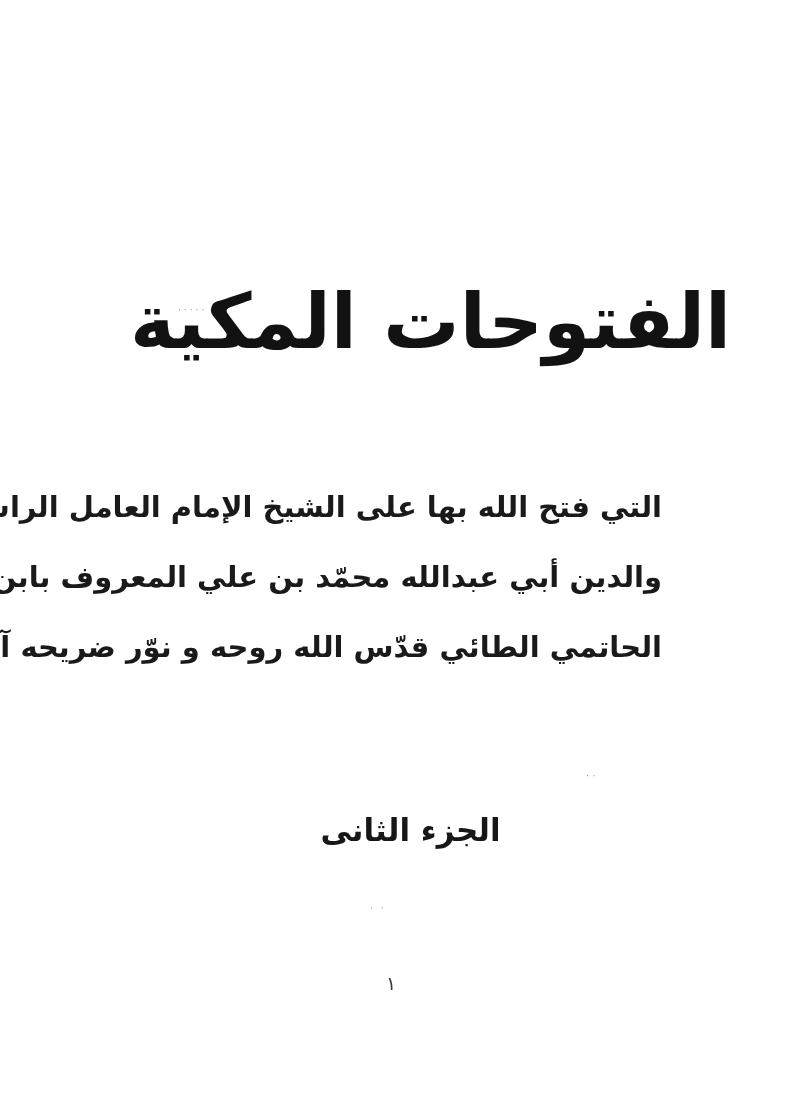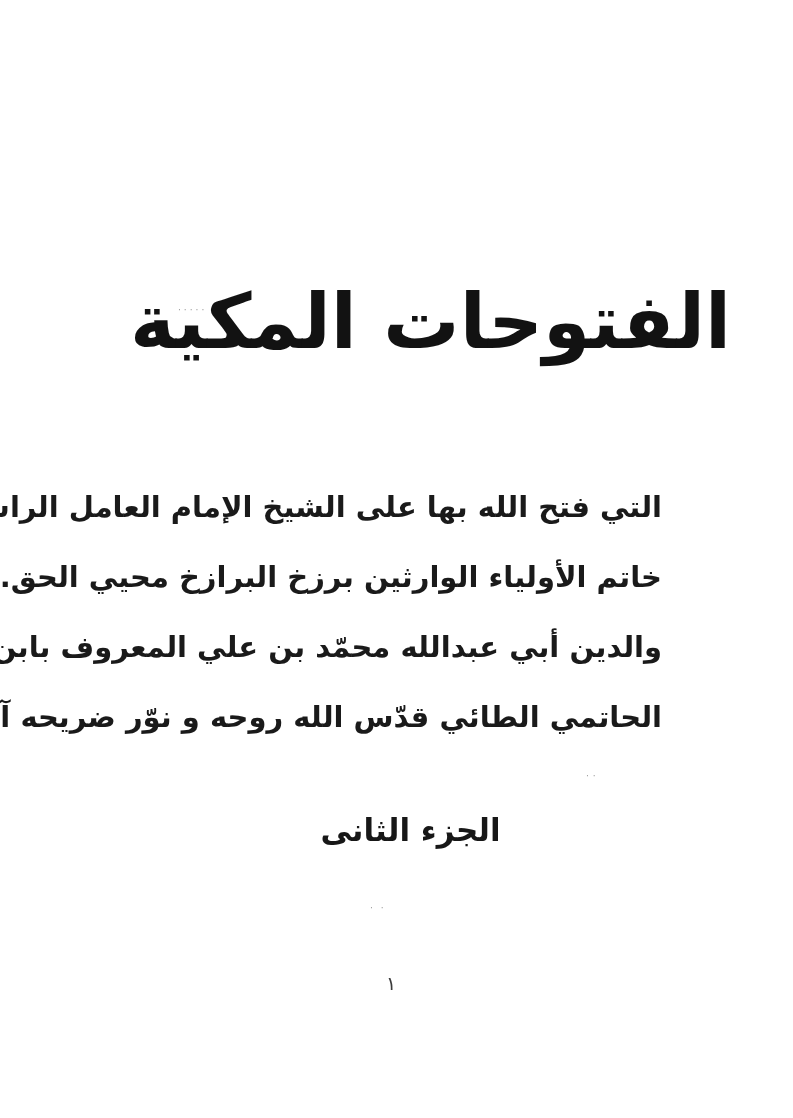--- a/index.html
+++ b/index.html
@@ -89,21 +89,20 @@
 <body>
 
 <div class="page">
 
   <h1 class="title">الفتوحات المكية</h1>
 
   <span class="artifact g1">·····</span>
 
   <div class="author-block">
     <span class="author-line">التي فتح الله بها على الشيخ الإمام العامل الراسخ الكامل.</span>
-    <span class="author-line">خاتم الأولياء الوارثين برزخ البرازخ محيي الحق.</span>
     <span class="author-line">والدين أبي عبدالله محمّد بن علي المعروف بابن عربي.</span>
     <span class="author-line">الحاتمي الطائي قدّس الله روحه و نوّر ضريحه آمين.</span>
   </div>
 
   <span class="artifact g2">··</span>
 
   <div class="volume">الجزء الثانى</div>
 
   <span class="artifact g3">··</span>
 

